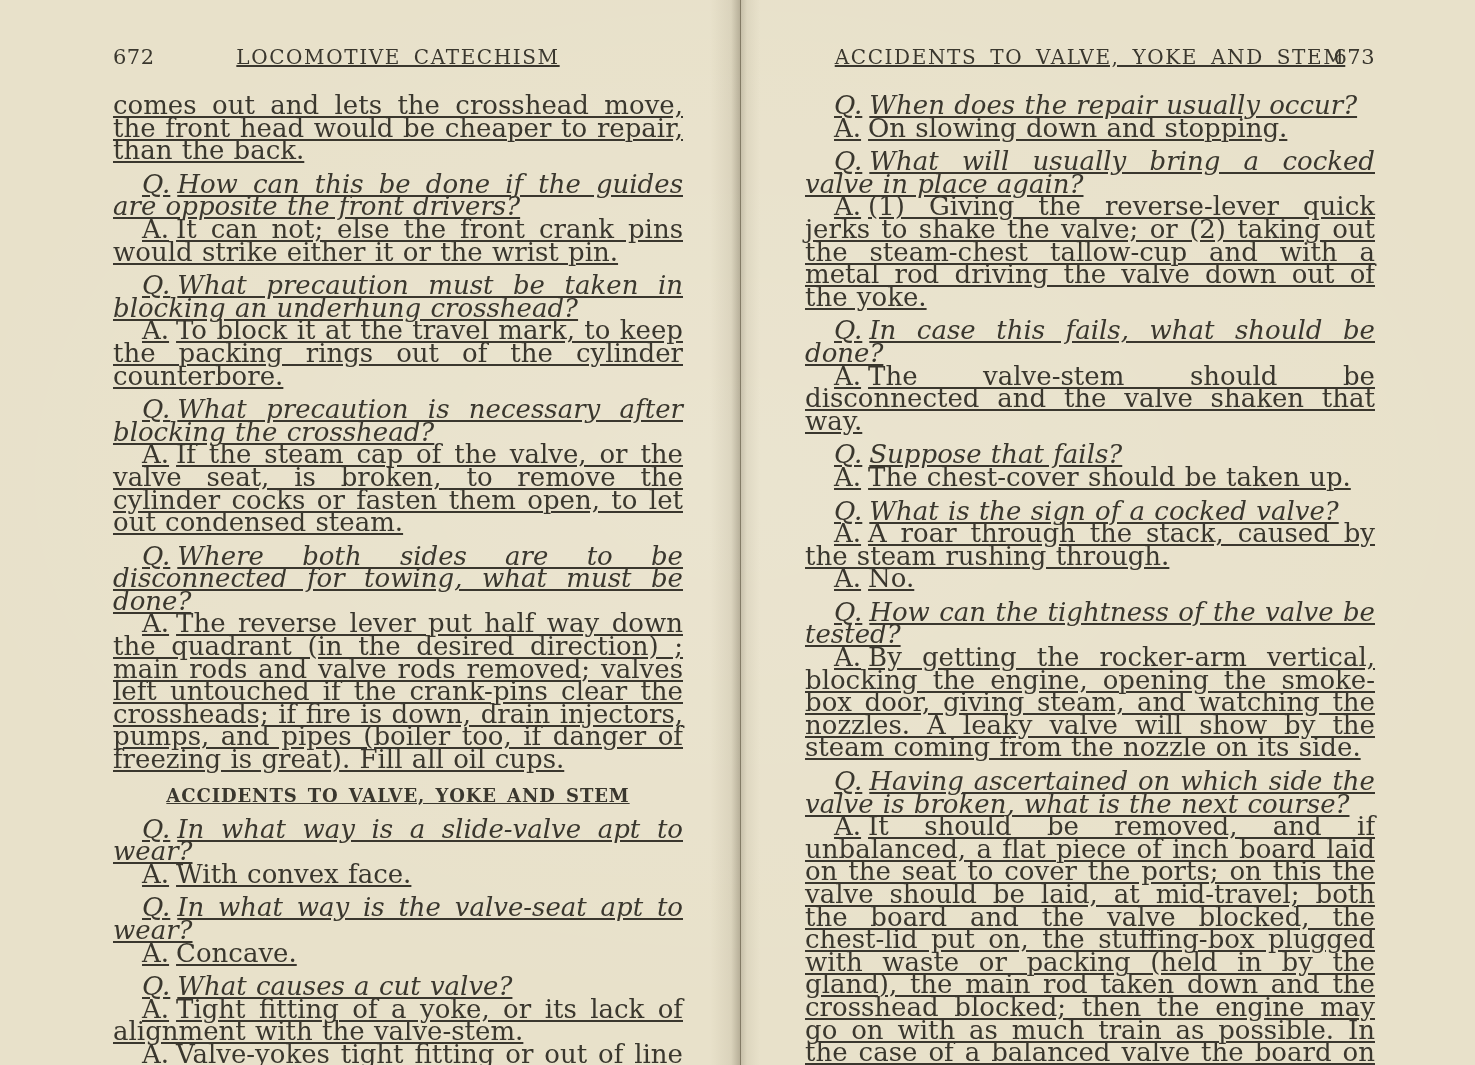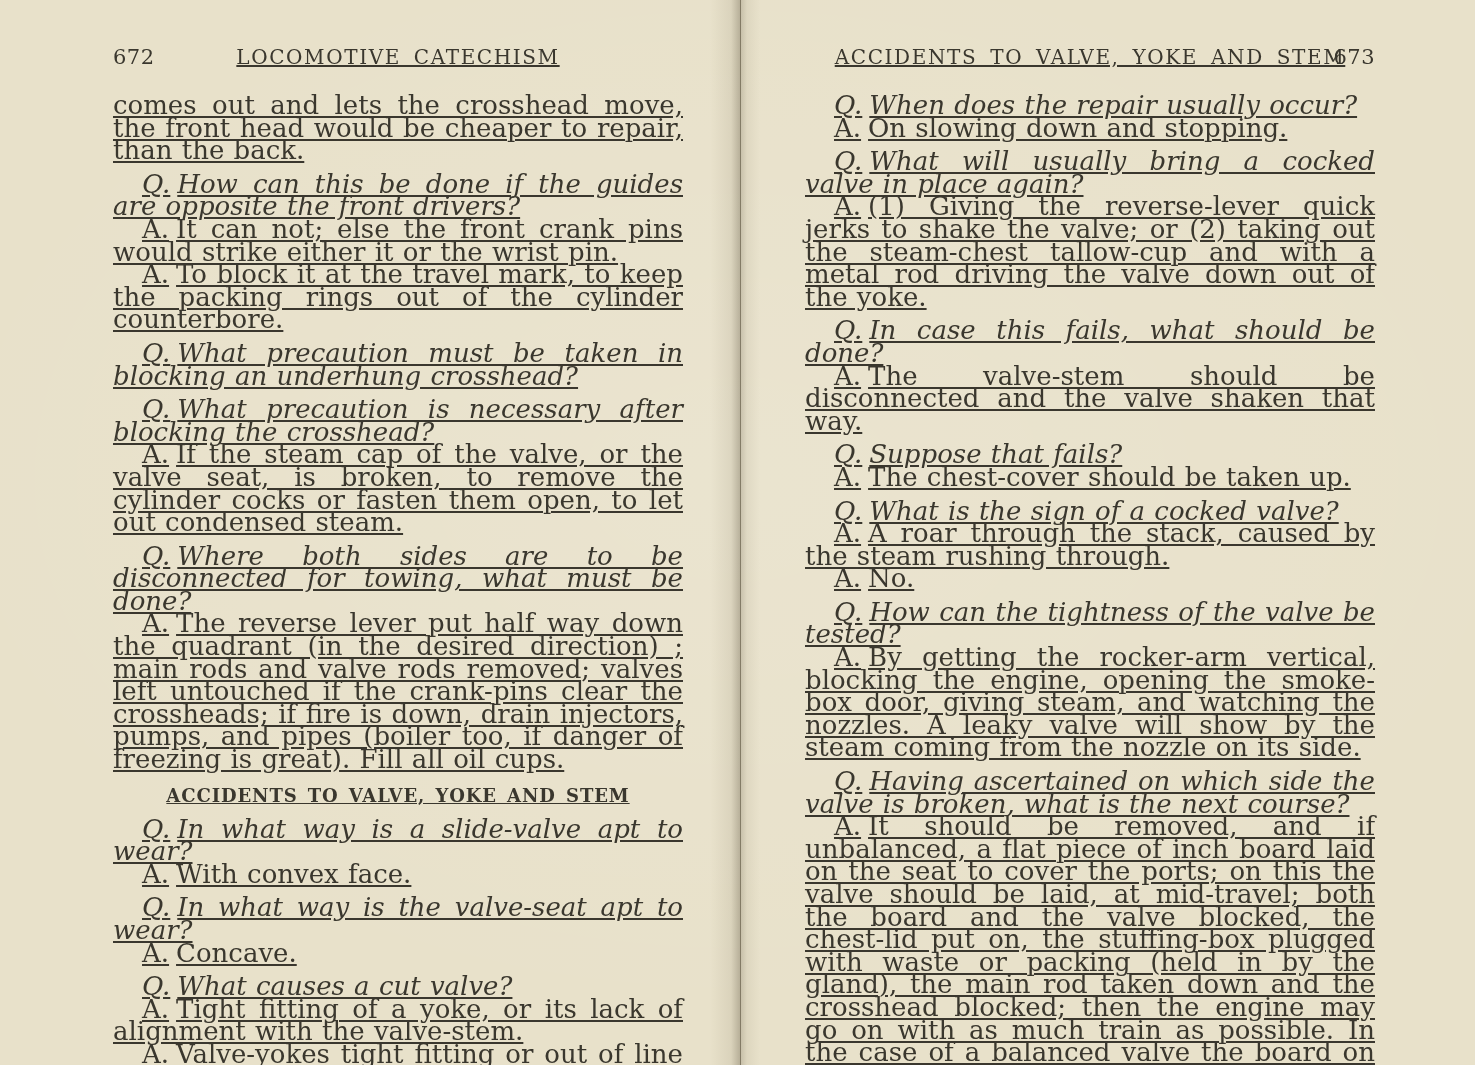--- a/index.html
+++ b/index.html
@@ -92,22 +92,22 @@
   <div class="page page-left">
     <div class="column">
       <div class="running-head">
         <span class="folio folio-left">672</span>
         <span class="head-title">LOCOMOTIVE CATECHISM</span>
       </div>
       <div class="text">
           <p class="para plain">comes out and lets the crosshead move, the front head would be cheaper to repair, than the back.</p>
           <p class="para question"><span class="prefix">Q.</span><span>How can this be done if the guides are opposite the front drivers?</span></p>
           <p class="para answer"><span class="prefix">A.</span><span>It can not; else the front crank pins would strike either it or the wrist pin.</span></p>
+          <p class="para question"><span class="prefix">Q.</span><span>What precaution must be taken in blocking an underhung crosshead?</span></p>
           <p class="para answer"><span class="prefix">A.</span><span>To block it at the travel mark, to keep the packing rings out of the cylinder counterbore.</span></p>
-          <p class="para question"><span class="prefix">Q.</span><span>What precaution must be taken in blocking an underhung crosshead?</span></p>
           <p class="para question"><span class="prefix">Q.</span><span>What precaution is necessary after blocking the crosshead?</span></p>
           <p class="para answer"><span class="prefix">A.</span><span>If the steam cap of the valve, or the valve seat, is broken, to remove the cylinder cocks or fasten them open, to let out condensed steam.</span></p>
           <p class="para question"><span class="prefix">Q.</span><span>Where both sides are to be disconnected for towing, what must be done?</span></p>
           <p class="para answer"><span class="prefix">A.</span><span>The reverse lever put half way down the quadrant (in the desired direction) ; main rods and valve rods removed; valves left untouched if the crank-pins clear the crossheads; if fire is down, drain injectors, pumps, and pipes (boiler too, if danger of freezing is great). Fill all oil cups.</span></p>
           <p class="section-heading">ACCIDENTS TO VALVE, YOKE AND STEM</p>
           <p class="para question"><span class="prefix">Q.</span><span>In what way is a slide-valve apt to wear?</span></p>
           <p class="para answer"><span class="prefix">A.</span><span>With convex face.</span></p>
           <p class="para question"><span class="prefix">Q.</span><span>In what way is the valve-seat apt to wear?</span></p>
           <p class="para answer"><span class="prefix">A.</span><span>Concave.</span></p>
           <p class="para question"><span class="prefix">Q.</span><span>What causes a cut valve?</span></p>

